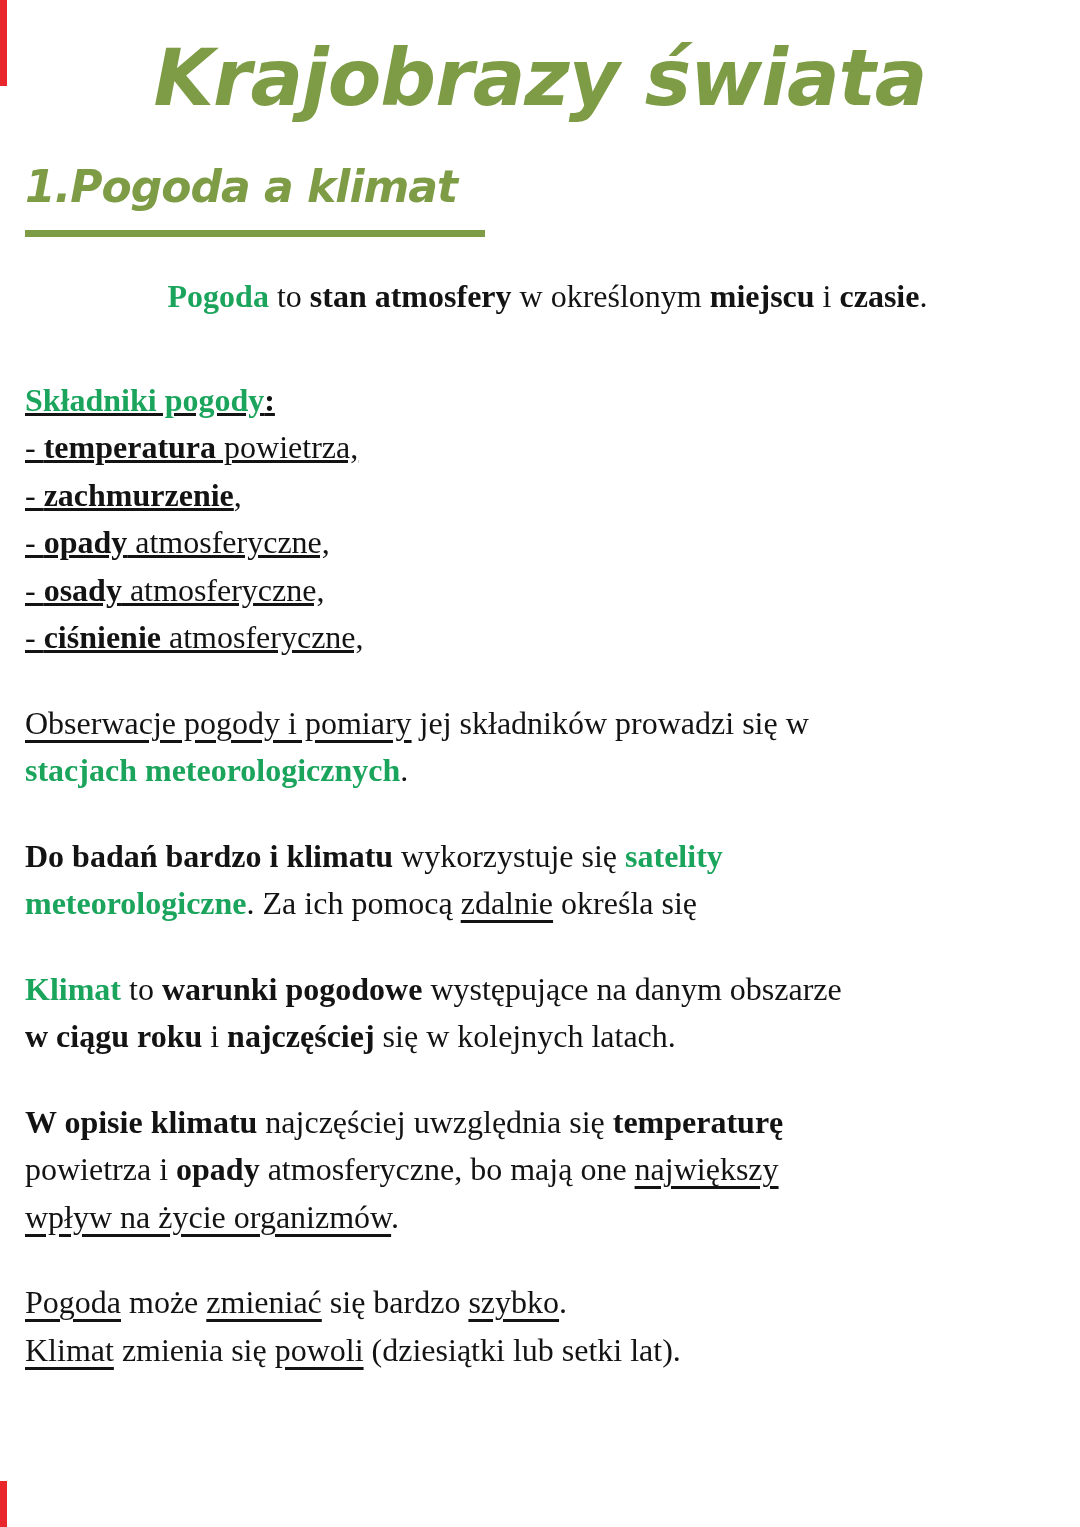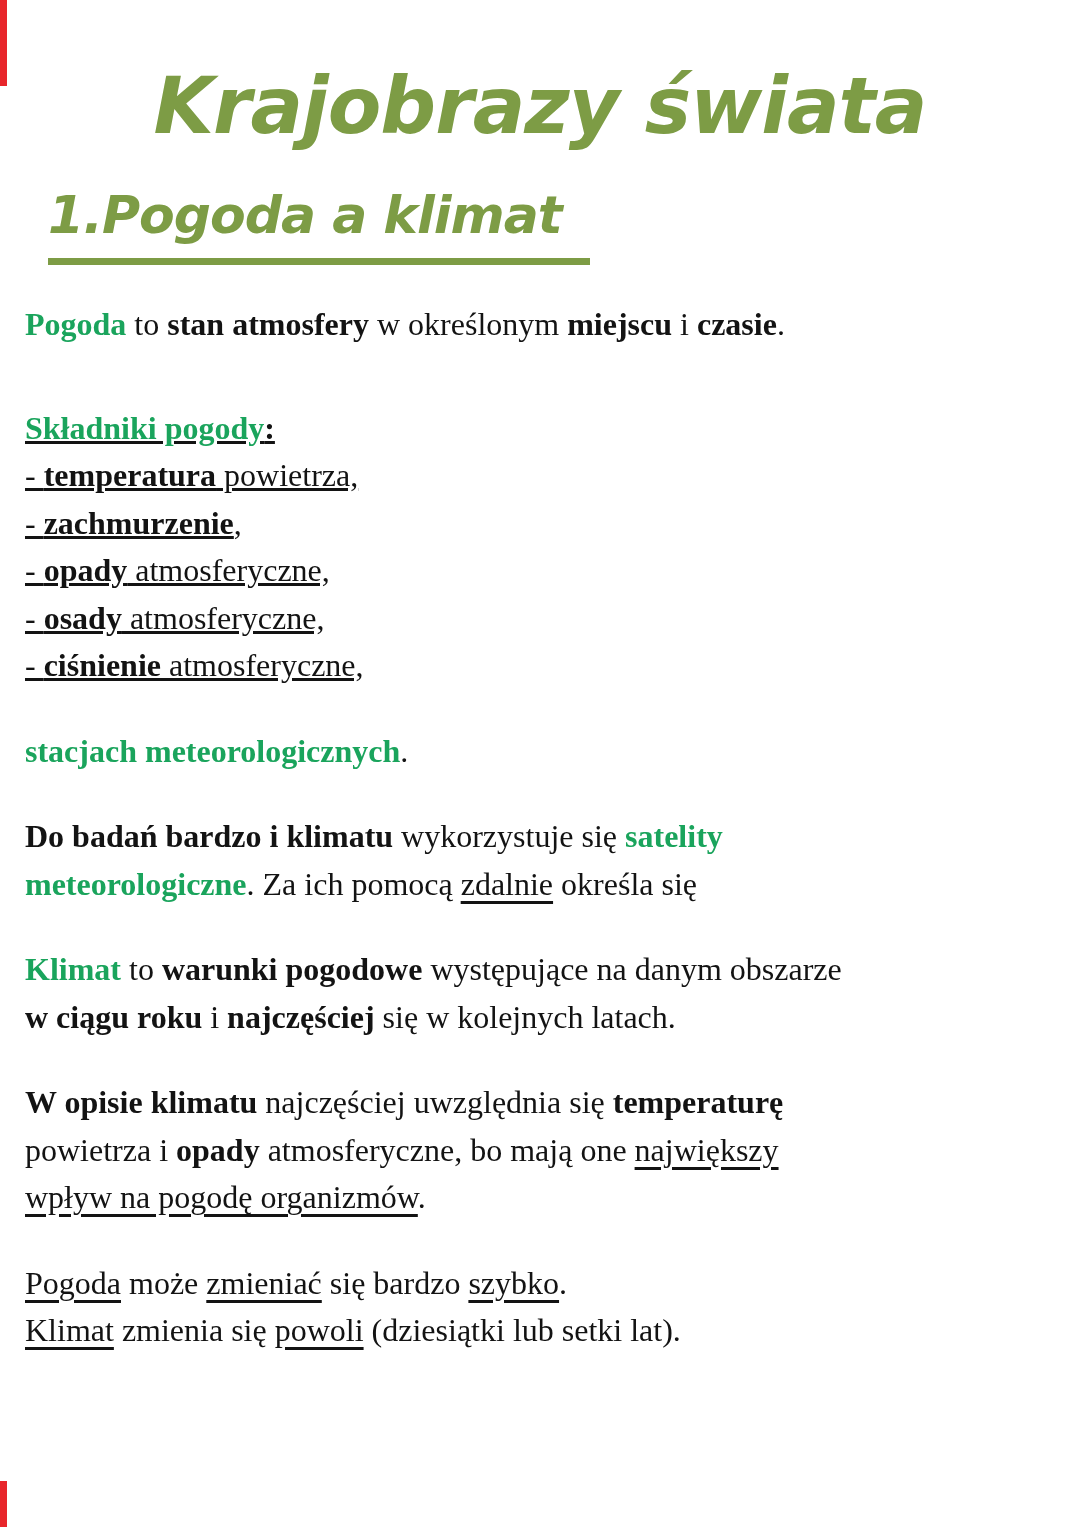--- a/index.html
+++ b/index.html
@@ -13,21 +13,21 @@
     position: relative;
     overflow: hidden;
     font-family: "Liberation Serif", serif;
     color: var(--ink, #131313);
     font-size: 32px;
   }
   .page {
     position: relative;
     width: 100%;
     height: 100%;
-    padding-top: 40px;
+    padding-top: 12px;
     box-sizing: border-box;
   }
   
   .edge-mark {
     position: absolute;
     left: 0;
     width: 7px;
     background: var(--red, #e8262b);
   }
   .edge-mark.top { top: 0; height: 86px; }
@@ -47,34 +47,33 @@
     letter-spacing: -1px;
     margin-top: 10px;
     white-space: nowrap;
   }
   .section-heading-wrap {
     margin-left: 25px;
     margin-top: 14px;
   }
   .section-heading {
     display: inline-block;
-    font-size: 52px;
+    font-size: 44px;
     line-height: 78px;
     letter-spacing: -1px;
     padding: 0 28px 4px 0;
     border-bottom: 7px solid var(--olive, #7d9c45);
     white-space: nowrap;
-    margin-left: 23px;
   }
 
   
   .para {
     margin: 38px 10px 0 25px;
   }
-  .para.first { margin-top: 36px; }
+  .para.first { margin-top: 36px; text-align: center; }
   .para.components { margin-top: 56px; text-decoration: underline; }
   .line {
     line-height: 47.5px;
     height: 47.5px;
     white-space: nowrap;
   }
   .run.n { font-weight: normal; }
   .run.b { font-weight: bold; }
   .run.g { font-weight: bold; color: var(--green, #1aa45c); }
   .run.u {
@@ -105,37 +104,38 @@
   <div class="para components">
       <div class="line"><span class="run g">Składniki pogody</span><span class="run b">:</span></div>
       <div class="line"><span class="run n">- </span><span class="run b">temperatura</span><span class="run n"> powietrza,</span></div>
       <div class="line"><span class="run n">- </span><span class="run b">zachmurzenie</span><span class="run n">,</span></div>
       <div class="line"><span class="run n">- </span><span class="run b">opady</span><span class="run n"> atmosferyczne,</span></div>
       <div class="line"><span class="run n">- </span><span class="run b">osady</span><span class="run n"> atmosferyczne,</span></div>
       <div class="line"><span class="run n">- </span><span class="run b">ciśnienie</span><span class="run n"> atmosferyczne,</span></div>
     </div>
 
   <div class="para">
+      <div class="line"><span class="run u">Obserwacje pogody i pomiary</span><span class="run n"> jej składników prowadzi się w</span></div>
       <div class="line"><span class="run g">stacjach meteorologicznych</span><span class="run n">.</span></div>
     </div>
 
   <div class="para">
       <div class="line"><span class="run b">Do badań bardzo i klimatu</span><span class="run n"> wykorzystuje się </span><span class="run g">satelity</span></div>
       <div class="line"><span class="run g">meteorologiczne</span><span class="run n">. Za ich pomocą </span><span class="run u">zdalnie</span><span class="run n"> określa się</span></div>
     </div>
 
   <div class="para">
       <div class="line"><span class="run g">Klimat</span><span class="run n"> to </span><span class="run b">warunki pogodowe</span><span class="run n"> występujące na danym obszarze</span></div>
       <div class="line"><span class="run b">w ciągu roku</span><span class="run n"> i </span><span class="run b">najczęściej</span><span class="run n"> się w kolejnych latach.</span></div>
     </div>
 
   <div class="para">
       <div class="line"><span class="run b">W opisie klimatu</span><span class="run n"> najczęściej uwzględnia się </span><span class="run b">temperaturę</span></div>
       <div class="line"><span class="run n">powietrza i </span><span class="run b">opady</span><span class="run n"> atmosferyczne, bo mają one </span><span class="run u">największy</span></div>
-      <div class="line"><span class="run u">wpływ na pogodę organizmów</span><span class="run n">.</span></div>
+      <div class="line"><span class="run u">wpływ na życie organizmów</span><span class="run n">.</span></div>
     </div>
 
   <div class="para">
       <div class="line"><span class="run u">Pogoda</span><span class="run n"> może </span><span class="run u">zmieniać</span><span class="run n"> się bardzo </span><span class="run u">szybko</span><span class="run n">.</span></div>
       <div class="line"><span class="run u">Klimat</span><span class="run n"> zmienia się </span><span class="run u">powoli</span><span class="run n"> (dziesiątki lub setki lat).</span></div>
     </div>
 
 </div>
 
 </body></html>

